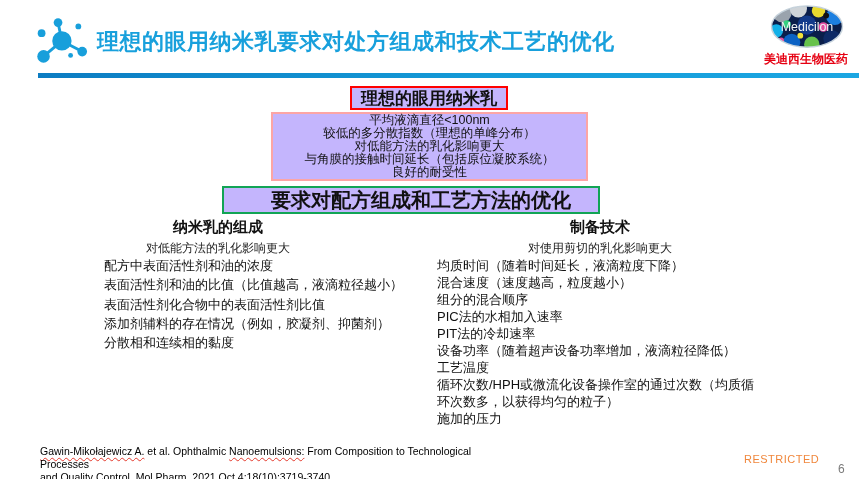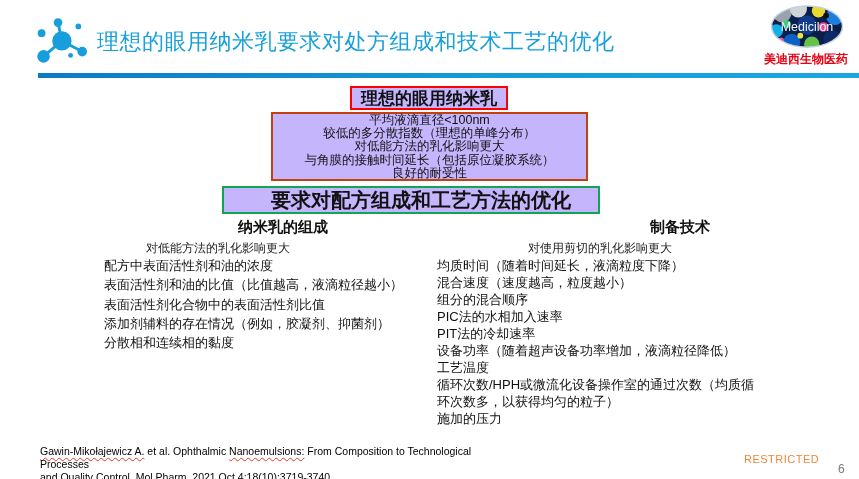--- a/index.html
+++ b/index.html
@@ -10,21 +10,21 @@
     background: #ffffff;
     font-family: "Liberation Sans", "DejaVu Sans", sans-serif;
     color: #111;
     overflow: hidden;
     margin: 0 auto;
   }
   
   .molecule { position:absolute; left:28px; top:10px; }
   .slide-title {
     position:absolute; left:97px; top:27px;
-    font-size:22px; font-weight:normal; color:#18A0DC;
+    font-size:22px; font-weight:bold; color:#18A0DC;
     letter-spacing:0.5px; white-space:nowrap;
   }
   .logo-wrap { position:absolute; left:768px; top:4px; width:78px; height:46px; }
   .logo-caption {
     position:absolute; left:760px; top:51px; width:92px;
     text-align:center; font-size:12px; font-weight:bold; color:#E60012;
     white-space:nowrap;
   }
   .header-rule {
     position:absolute; left:38px; top:73px; width:821px; height:5px;
@@ -33,34 +33,34 @@
   
   .box { position:absolute; background:#c4b5fd; }
   .red-box {
     left:350px; top:86px; width:158px; height:24px;
     border:2px solid #FF0000;
     display:flex; align-items:center; justify-content:center;
     font-size:17px; font-weight:bold; white-space:nowrap;
   }
   .blue-box {
     left:271px; top:112px; width:317px; height:69px;
-    border:2px solid #c2410c;
-    display:flex; flex-direction:column; justify-content:space-between;
+    border:2px solid #fca5a5;
+    display:flex; flex-direction:column; justify-content:center;
     text-align:center; font-size:12.5px; line-height:13.2px;
   }
   .blue-box div { white-space:nowrap; }
   .green-box {
     left:222px; top:186px; width:378px; height:28px;
     border:2px solid #12A455;
     display:flex; align-items:center; justify-content:center;
     font-size:20px; font-weight:bold; white-space:nowrap;padding-left:20px;
   }
   
   .col-head { position:absolute; width:220px; text-align:center; }
-  .col-head .t { font-size:15px; font-weight:bold;text-align:right; }
+  .col-head .t { font-size:15px; font-weight:bold; }
   .col-head .s { font-size:12px; color:#222; margin-top:3px; white-space:nowrap; }
   .col-head.left  { left:108px; top:218px; }
   .col-head.right { left:490px; top:218px; }
   .list { position:absolute; font-size:13px; }
   .list.left  { left:104px; top:256px; width:340px; line-height:19.3px; }
   .list.right { left:437px; top:257px; width:324px; line-height:17px; }
   
   .citation {
     position:absolute; left:40px; top:445px; width:480px;
     font-size:10.5px; line-height:13px; color:#000;

